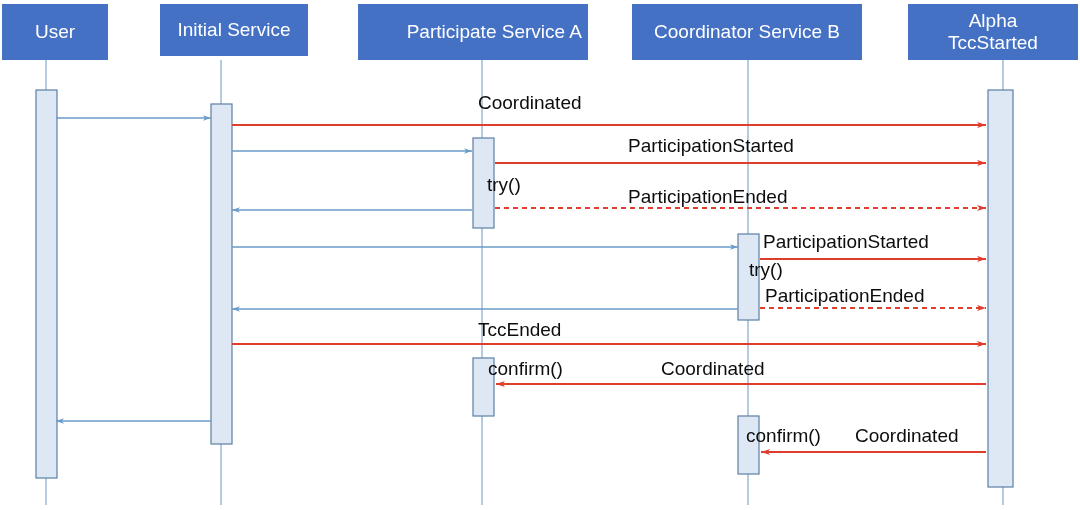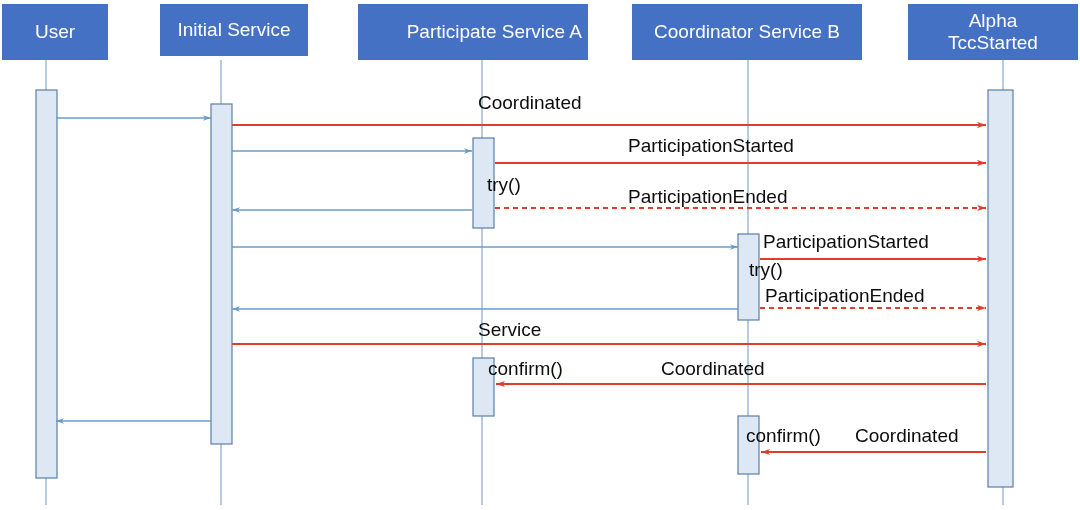--- a/index.html
+++ b/index.html
@@ -107,20 +107,20 @@
 TccStarted</span></div>
     </div>
   <div>
       <div class="msg-label" style="left: 478px; top: 92px; color: rgb(13, 13, 13);">Coordinated</div>
       <div class="msg-label" style="left: 628px; top: 135px; color: rgb(13, 13, 13);">ParticipationStarted</div>
       <div class="msg-label" style="left: 487px; top: 174px; color: rgb(13, 13, 13);">try()</div>
       <div class="msg-label" style="left: 628px; top: 186px; color: rgb(13, 13, 13);">ParticipationEnded</div>
       <div class="msg-label" style="left: 763px; top: 231px; color: rgb(13, 13, 13);">ParticipationStarted</div>
       <div class="msg-label" style="left: 749px; top: 259px; color: rgb(13, 13, 13);">try()</div>
       <div class="msg-label" style="left: 765px; top: 285px; color: rgb(13, 13, 13);">ParticipationEnded</div>
-      <div class="msg-label" style="left: 478px; top: 319px; color: rgb(13, 13, 13);">Service</div>
+      <div class="msg-label" style="left: 478px; top: 319px; color: rgb(13, 13, 13);">TccEnded</div>
       <div class="msg-label" style="left: 661px; top: 358px; color: rgb(13, 13, 13);">Coordinated</div>
       <div class="msg-label" style="left: 488px; top: 358px; color: rgb(13, 13, 13);">confirm()</div>
       <div class="msg-label" style="left: 855px; top: 425px; color: rgb(13, 13, 13);">Coordinated</div>
       <div class="msg-label" style="left: 746px; top: 425px; color: rgb(13, 13, 13);">confirm()</div>
     </div>
 
 </div>
 
 </body></html>

